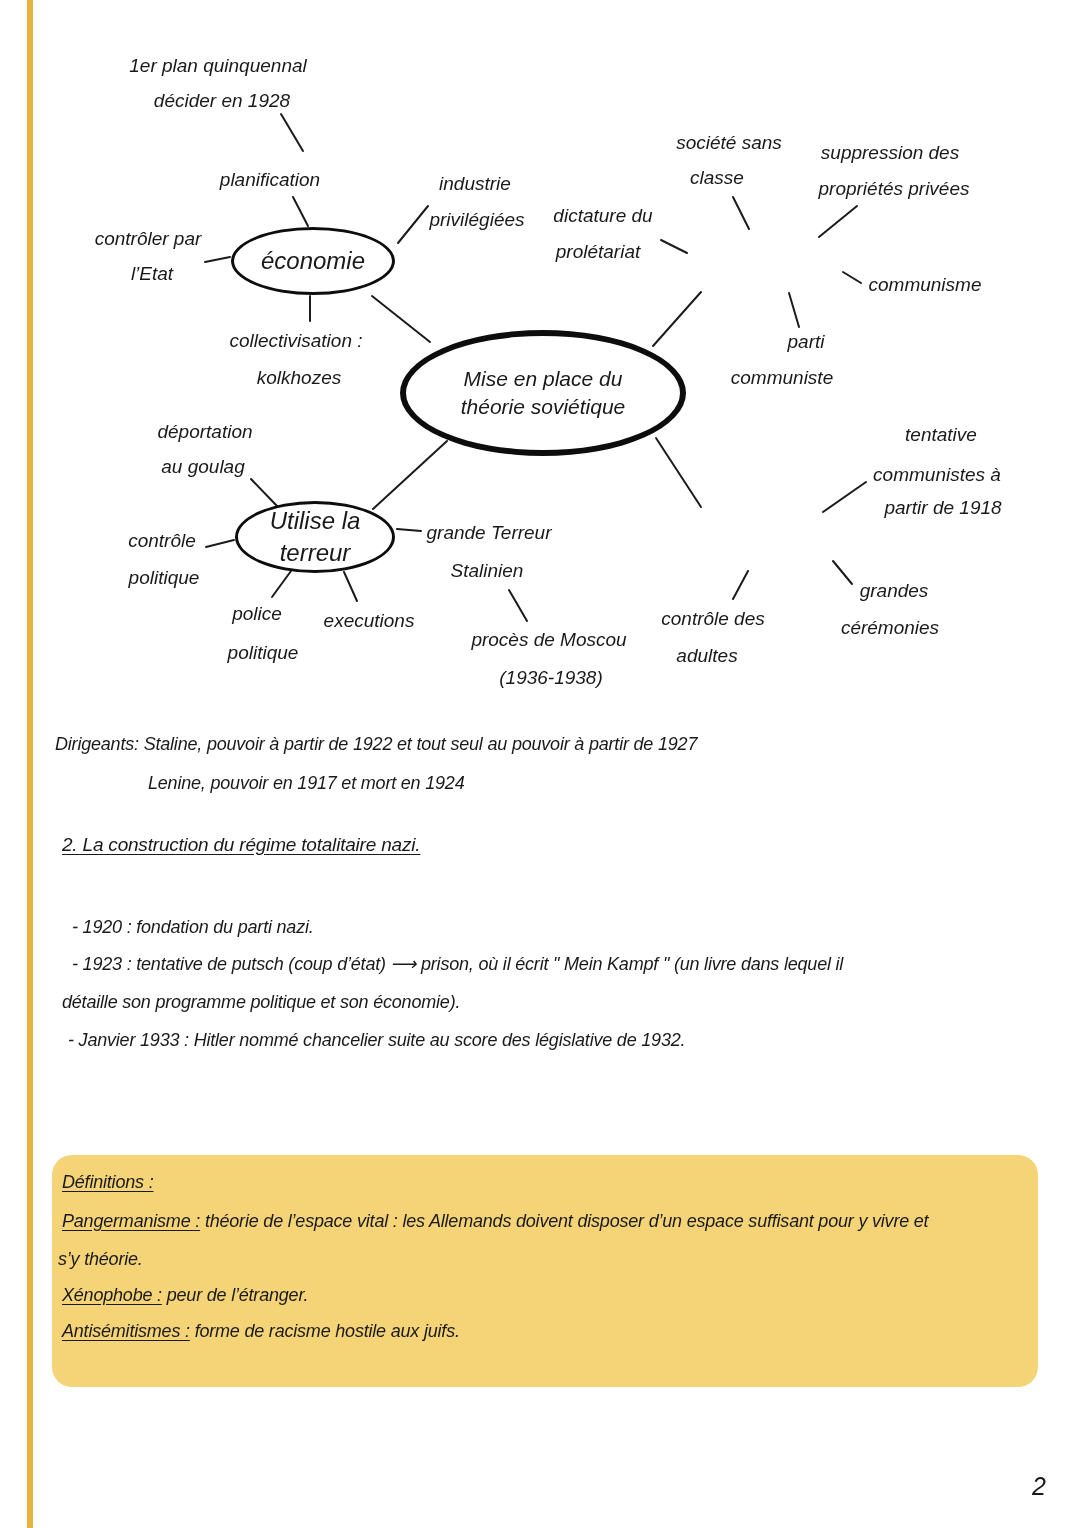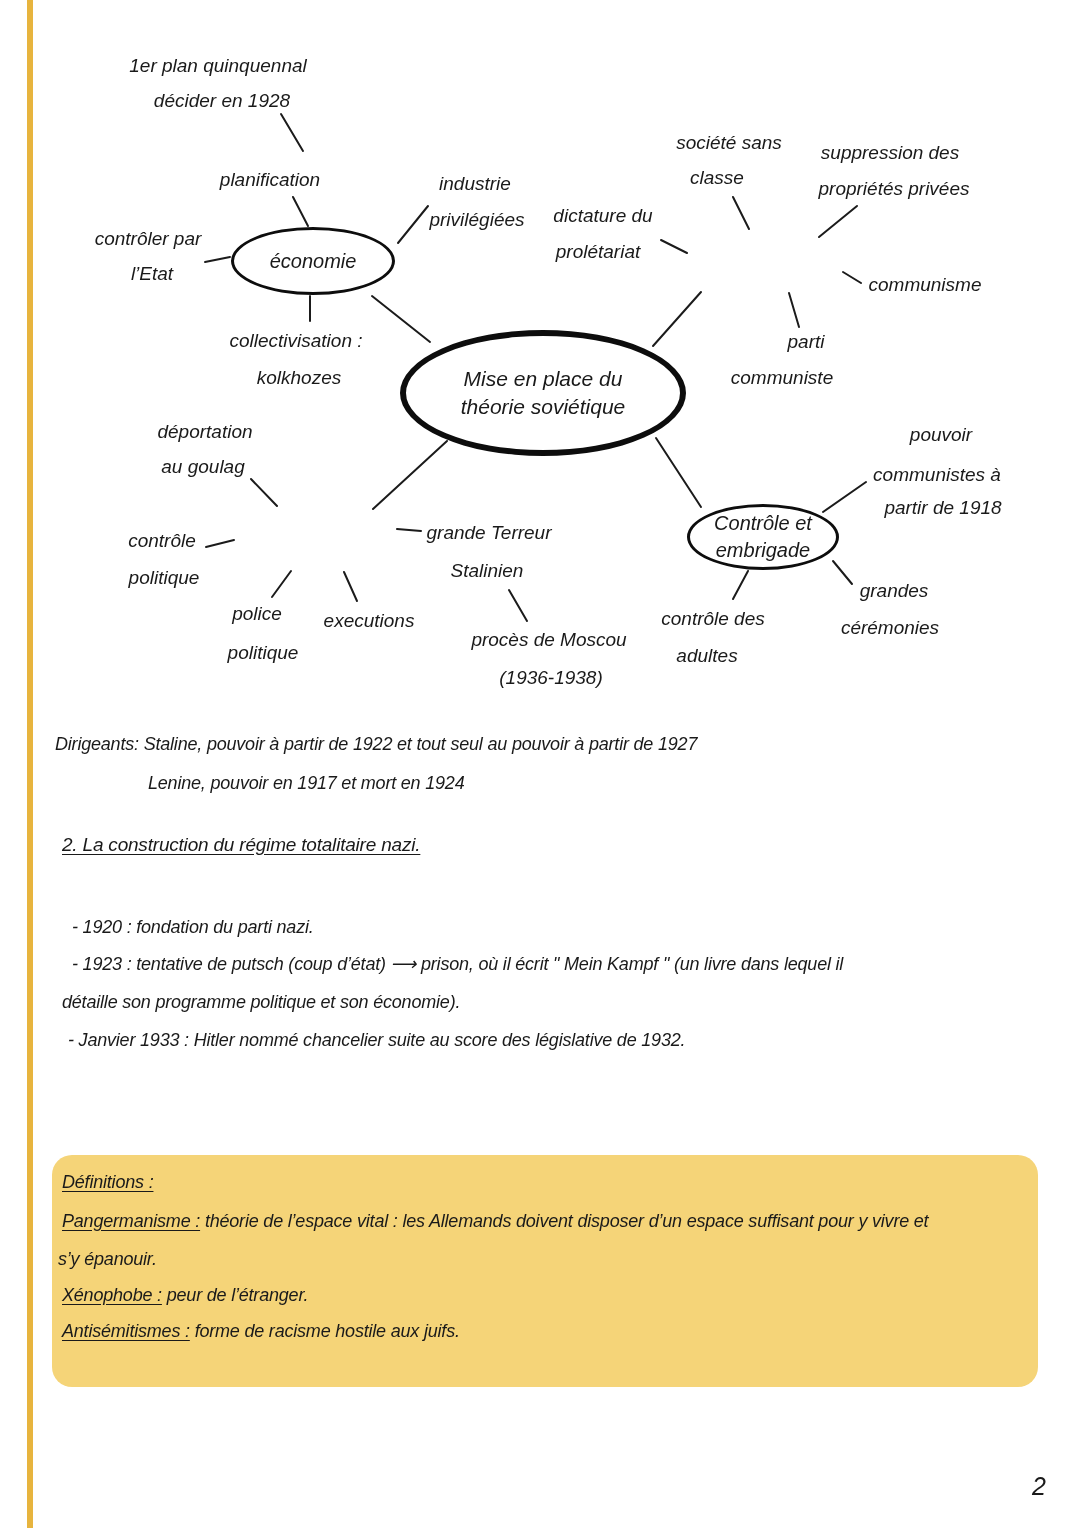--- a/index.html
+++ b/index.html
@@ -23,21 +23,21 @@
     background:var(--stripe);
   }
   .diagram{position:absolute;left:0;top:0;width:1080px;height:720px;}
   .connectors{position:absolute;left:0;top:0;}
   .node{
     position:absolute;
     border:3px solid #0d0d0d;
     border-radius:50%;
     display:flex;flex-direction:column;align-items:center;justify-content:center;
     text-align:center;
-    font-size:20px;line-height:1.35;
+    font-size:24px;line-height:1.35;
     background:transparent;
   }
   .node.central{border-width:6px;font-size:21px;}
   .lbl{
     position:absolute;
     transform:translate(-50%,-50%);
     white-space:nowrap;
     font-size:19px;
   }
   .bline{
@@ -96,23 +96,23 @@
       </g>
     </svg>
 
     <div class="node central" style="left:400px;top:330px;width:286px;height:126px;">
       <span>Mise en place du</span>
       <span>théorie soviétique</span>
     </div>
     <div class="node" style="left:231px;top:227px;width:164px;height:68px;">
       <span>économie</span>
     </div>
-    <div class="node" style="left:687px;top:504px;width:152px;height:66px;">
-      <span>Contrôle et</span>
-      <span>embrigade</span>
+    <div class="node" style="left:235px;top:501px;width:160px;height:72px;">
+      <span>Utilise la</span>
+      <span>terreur</span>
     </div>
 
     <div class="lbl" style="left:218px;top:66px;">1er plan quinquennal</div>
     <div class="lbl" style="left:222px;top:101px;">décider en 1928</div>
     <div class="lbl" style="left:270px;top:180px;">planification</div>
     <div class="lbl" style="left:148px;top:239px;">contrôler par</div>
     <div class="lbl" style="left:152px;top:274px;">l’Etat</div>
     <div class="lbl" style="left:296px;top:341px;">collectivisation :</div>
     <div class="lbl" style="left:299px;top:378px;">kolkhozes</div>
     <div class="lbl" style="left:475px;top:184px;">industrie</div>
@@ -130,21 +130,21 @@
     <div class="lbl" style="left:203px;top:467px;">au goulag</div>
     <div class="lbl" style="left:162px;top:541px;">contrôle</div>
     <div class="lbl" style="left:164px;top:578px;">politique</div>
     <div class="lbl" style="left:257px;top:614px;">police</div>
     <div class="lbl" style="left:263px;top:653px;">politique</div>
     <div class="lbl" style="left:369px;top:621px;">executions</div>
     <div class="lbl" style="left:489px;top:533px;">grande Terreur</div>
     <div class="lbl" style="left:487px;top:571px;">Stalinien</div>
     <div class="lbl" style="left:549px;top:640px;">procès de Moscou</div>
     <div class="lbl" style="left:551px;top:678px;">(1936-1938)</div>
-    <div class="lbl" style="left:941px;top:435px;">pouvoir</div>
+    <div class="lbl" style="left:941px;top:435px;">tentative</div>
     <div class="lbl" style="left:937px;top:475px;">communistes à</div>
     <div class="lbl" style="left:943px;top:508px;">partir de 1918</div>
     <div class="lbl" style="left:894px;top:591px;">grandes</div>
     <div class="lbl" style="left:890px;top:628px;">cérémonies</div>
     <div class="lbl" style="left:713px;top:619px;font-style:italic;">contrôle des</div>
     <div class="lbl" style="left:707px;top:656px;">adultes</div>
   </div>
 
   <div class="bline" style="left:55px;top:733px;">Dirigeants: Staline, pouvoir à partir de 1922 et tout seul au pouvoir à partir de 1927</div>
   <div class="bline" style="left:148px;top:772px;">Lenine, pouvoir en 1917 et mort en 1924</div>
@@ -152,19 +152,19 @@
   <div class="bline heading u" style="left:62px;top:833px;">2. La construction du régime totalitaire nazi.</div>
 
   <div class="bline" style="left:72px;top:916px;">- 1920 : fondation du parti nazi.</div>
   <div class="bline" style="left:72px;top:953px;">- 1923 : tentative de putsch (coup d’état) ⟶ prison, où il écrit " Mein Kampf " (un livre dans lequel il</div>
   <div class="bline" style="left:62px;top:991px;">détaille son programme politique et son économie).</div>
   <div class="bline" style="left:68px;top:1029px;">- Janvier 1933 : Hitler nommé chancelier suite au score des législative de 1932.</div>
 
   <div class="def-box"></div>
   <div class="bline u" style="left:62px;top:1171px;">Définitions :</div>
   <div class="bline" style="left:62px;top:1210px;"><span class="u">Pangermanisme :</span><span> théorie de l’espace vital : les Allemands doivent disposer d’un espace suffisant pour y vivre et</span></div>
-  <div class="bline" style="left:58px;top:1248px;">s’y épanouir.</div>
+  <div class="bline" style="left:58px;top:1248px;">s’y théorie.</div>
   <div class="bline" style="left:62px;top:1284px;"><span class="u">Xénophobe :</span><span> peur de l’étranger.</span></div>
   <div class="bline" style="left:62px;top:1320px;"><span class="u">Antisémitismes :</span><span> forme de racisme hostile aux juifs.</span></div>
 
   <div class="page-number">2</div>
 
 </div>
 
 </body></html>

